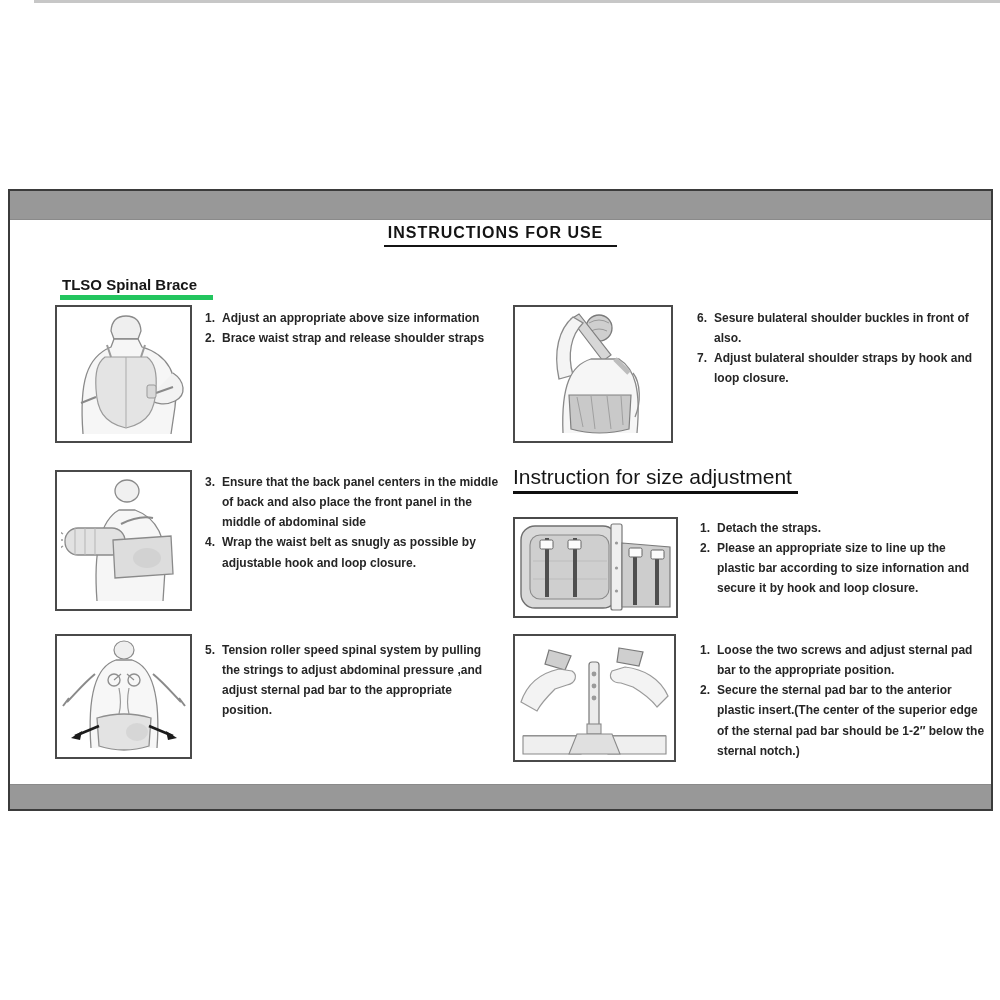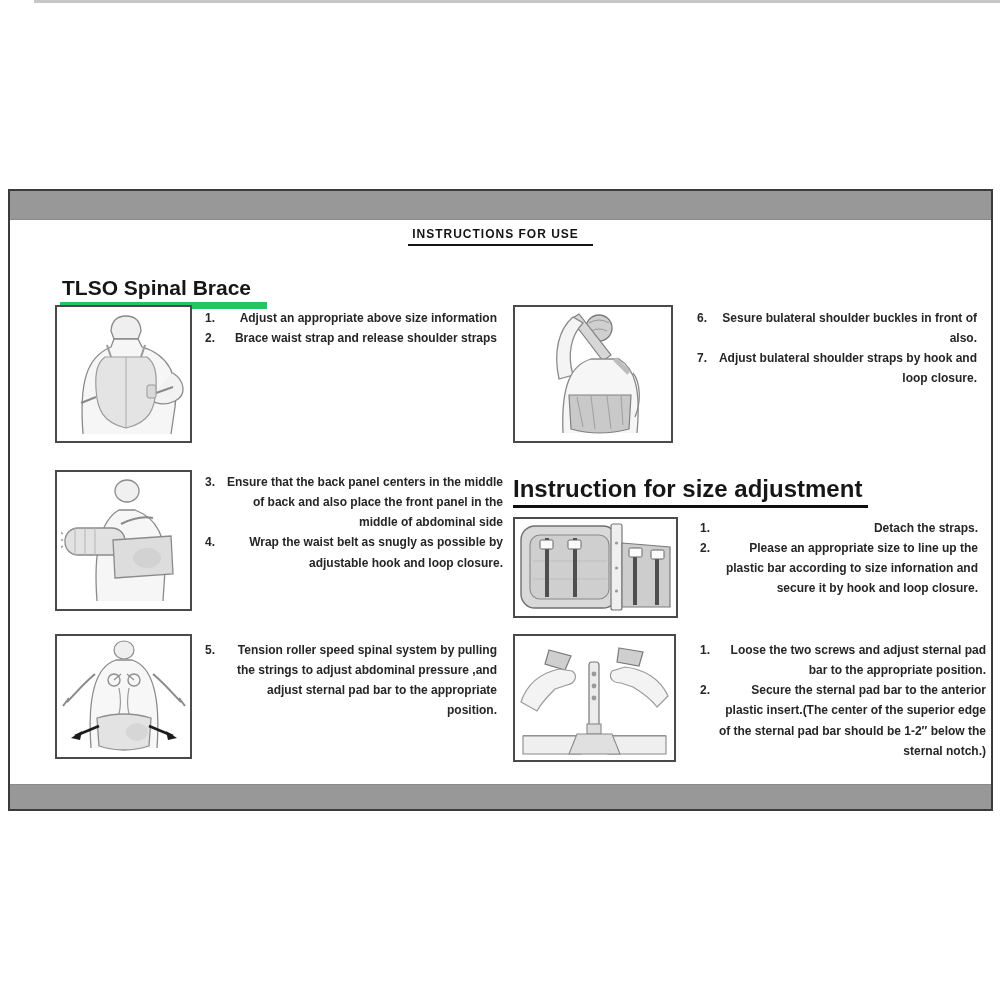--- a/index.html
+++ b/index.html
@@ -12,29 +12,29 @@
   .page{
     position:absolute;left:8px;top:189px;width:981px;height:618px;
     border:2px solid #3b3b3b;background:#ffffff;
   }
   .graybar{position:absolute;left:0;right:0;background:#989898;}
   .graybar.top{top:0;height:28px;border-bottom:1px solid #8a8a8a;}
   .graybar.bottom{bottom:0;height:24px;border-top:1px solid #8a8a8a;}
 
   .title-wrap{position:absolute;top:33px;left:0;right:0;text-align:center;}
   .doc-title{
-    display:inline-block;font-size:12px;font-weight:bold;letter-spacing:1px;color:#141414;
+    display:inline-block;font-size:16px;font-weight:bold;letter-spacing:1px;color:#141414;
     border-bottom:2px solid #141414;padding:0 14px 3px 4px;
   }
   .h-left{
-    position:absolute;left:50px;top:85px;font-size:21px;font-weight:bold;color:#161616;
-    border-bottom:7px solid #22c55e;padding:0 16px 2px 2px;
+    position:absolute;left:50px;top:85px;font-size:15px;font-weight:bold;color:#161616;
+    border-bottom:5px solid #22c55e;padding:0 16px 2px 2px;
   }
   .h-right{
-    position:absolute;left:503px;top:284px;font-size:24px;font-weight:bold;color:#161616;
+    position:absolute;left:503px;top:274px;font-size:21px;font-weight:normal;color:#161616;
     border-bottom:3px solid #0f0f0f;padding:0 6px 2px 0;
   }
 
   .figbox{
     position:absolute;border:2px solid #4a4a4a;background:#ffffff;
     display:flex;align-items:center;justify-content:center;
   }
   #fig1{left:45px;top:114px;width:133px;height:134px;}
   #fig2{left:45px;top:279px;width:133px;height:137px;}
   #fig3{left:45px;top:443px;width:133px;height:121px;}
@@ -45,21 +45,21 @@
   .steps{position:absolute;font-size:12px;font-weight:bold;line-height:1.68;color:#262626;}
   #steps-l0{left:195px;top:117px;width:292px;}
   #steps-l1{left:195px;top:281px;width:298px;}
   #steps-l2{left:195px;top:449px;width:292px;}
   #steps-r0{left:687px;top:117px;width:280px;}
   #steps-r1{left:690px;top:327px;width:278px;}
   #steps-r2{left:690px;top:449px;width:286px;}
 
   .step{display:flex;}
   .step .num{flex:0 0 17px;}
-  .step .txt{flex:1;text-align:right;}
+  .step .txt{flex:1;}
   svg{display:block;}
 </style>
 </head>
 <body>
 
 <div class="top-strip"></div>
 
 <div class="page">
   <div class="graybar top"></div>
   <div class="graybar bottom"></div>

